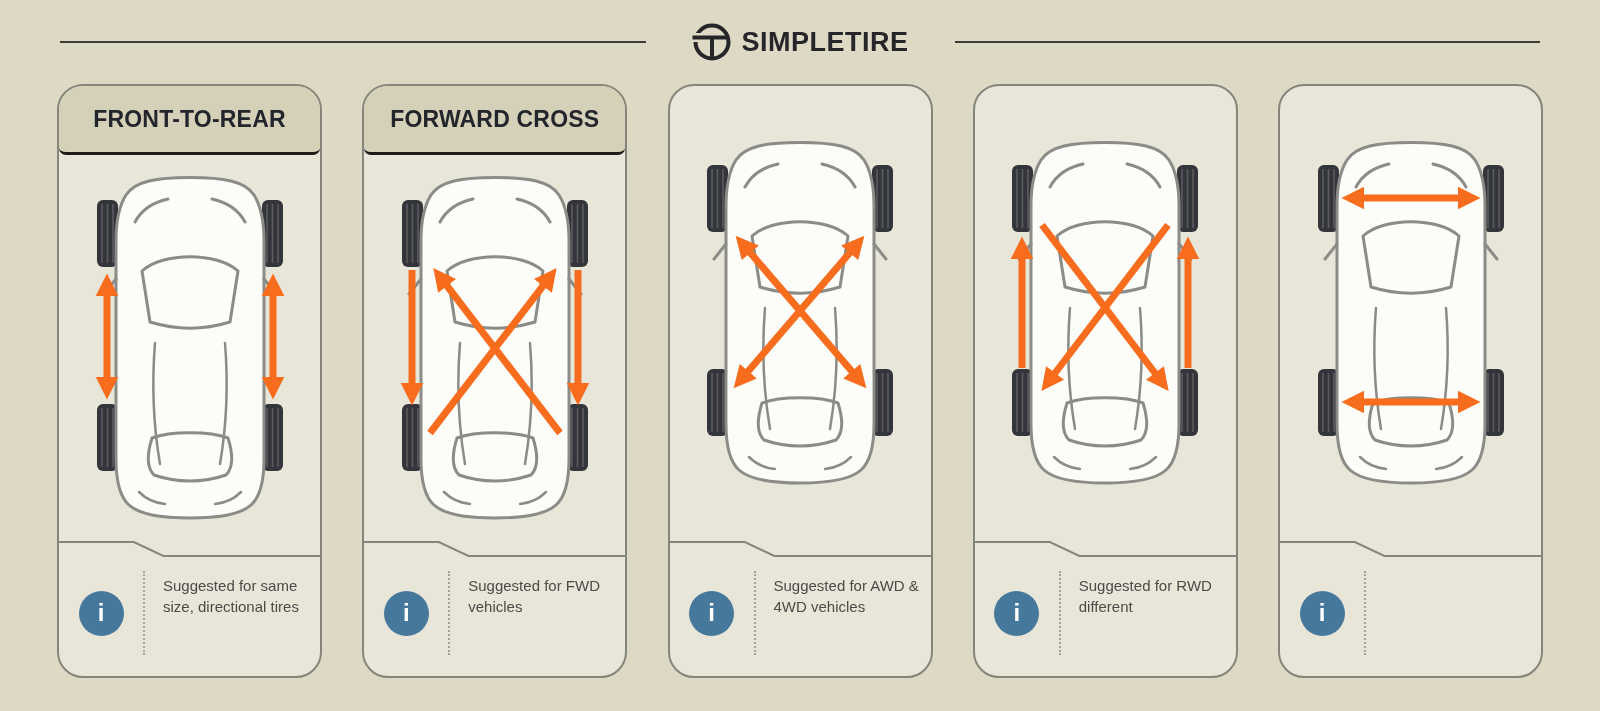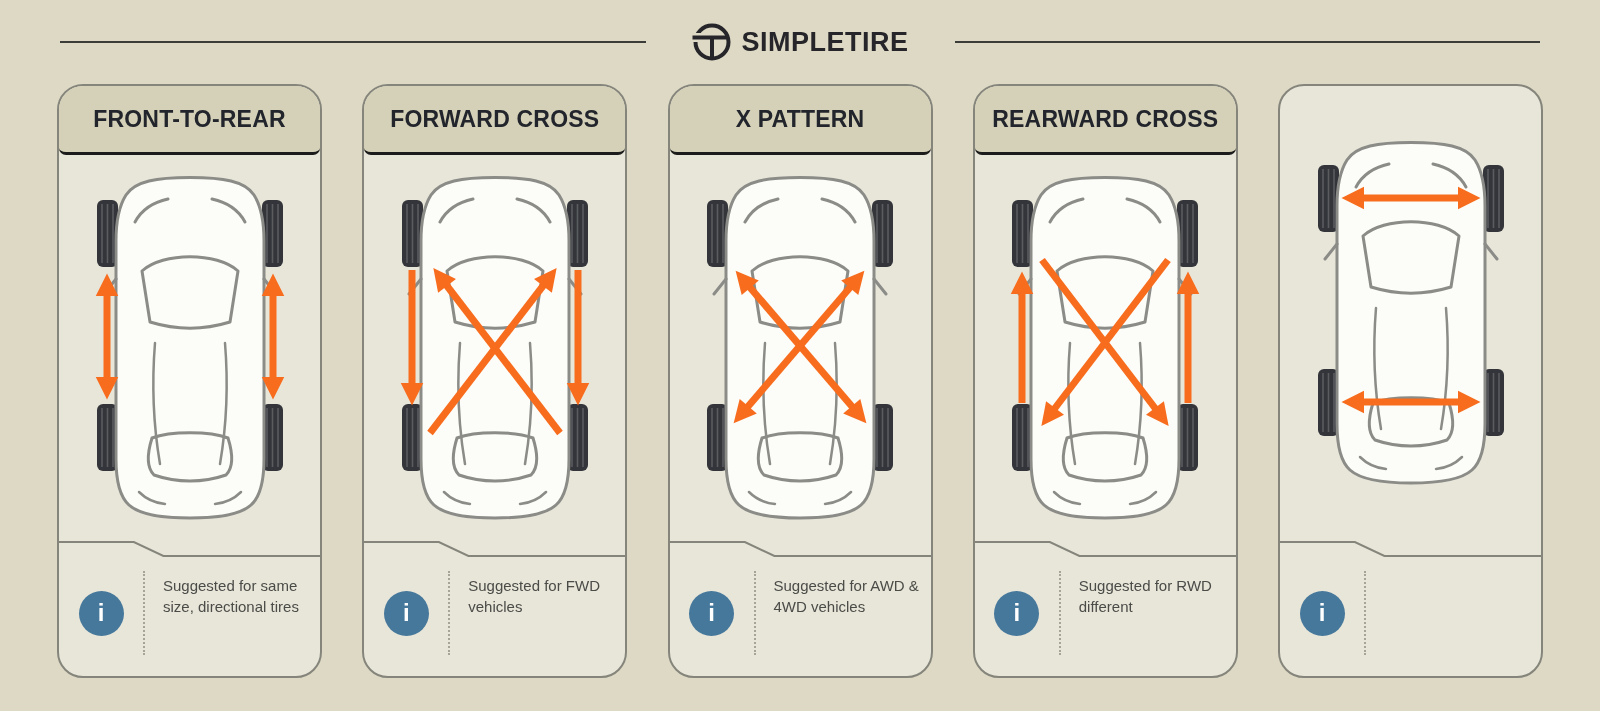--- a/index.html
+++ b/index.html
@@ -264,23 +264,20 @@
         <div class="info-badge">
             <span>i</span>
           </div>
       </div>
       <div class="dotted-sep"></div>
       <p class="note">Suggested for FWD vehicles</p>
     </footer>
   </section>
 
   <section class="card">
-    <header class="card-header">
-      <h2 class="card-title">X PATTERN</h2>
-    </header>
     <div class="card-body">
       <div class="car-holder">
 <svg width="230" height="346" viewBox="0 0 230 346">
   <defs>
     <marker id="ah2" viewBox="0 0 10 10" refX="2.5" refY="5" markerWidth="25" markerHeight="25" orient="auto-start-reverse" markerUnits="userSpaceOnUse">
       <path d="M0.5,0.5 L9.5,5 L0.5,9.5 Z" fill="#f76c1d"></path>
     </marker>
   </defs>
   <rect x="22" y="25" width="21" height="67" rx="6" fill="#33353a"></rect>
             <line x1="27" y1="29" x2="27" y2="88" stroke="#5a5c60" stroke-width="1.6"></line>
@@ -320,23 +317,20 @@
         <div class="info-badge">
             <span>i</span>
           </div>
       </div>
       <div class="dotted-sep"></div>
       <p class="note">Suggested for AWD &amp; 4WD vehicles</p>
     </footer>
   </section>
 
   <section class="card">
-    <header class="card-header">
-      <h2 class="card-title">REARWARD CROSS</h2>
-    </header>
     <div class="card-body">
       <div class="car-holder">
 <svg width="230" height="346" viewBox="0 0 230 346">
   <defs>
     <marker id="ah3" viewBox="0 0 10 10" refX="2.5" refY="5" markerWidth="25" markerHeight="25" orient="auto-start-reverse" markerUnits="userSpaceOnUse">
       <path d="M0.5,0.5 L9.5,5 L0.5,9.5 Z" fill="#f76c1d"></path>
     </marker>
   </defs>
   <rect x="22" y="25" width="21" height="67" rx="6" fill="#33353a"></rect>
             <line x1="27" y1="29" x2="27" y2="88" stroke="#5a5c60" stroke-width="1.6"></line>

